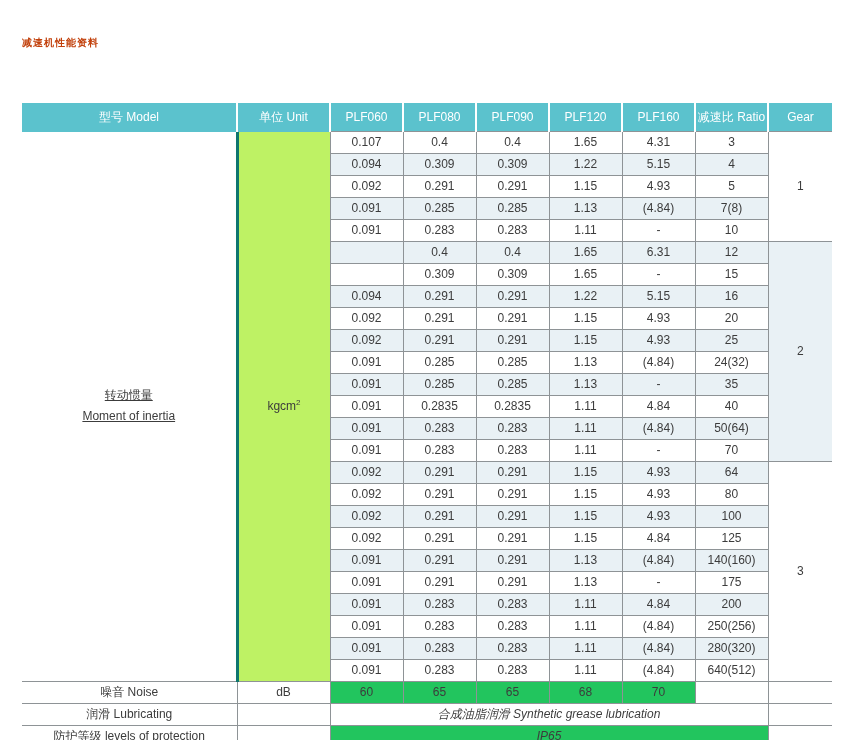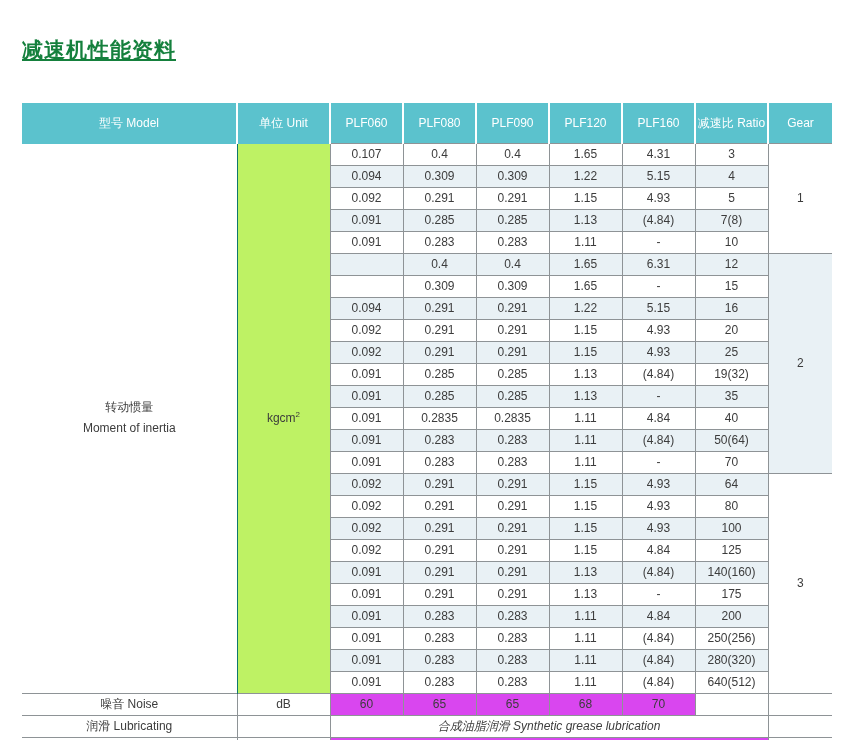--- a/index.html
+++ b/index.html
@@ -1,41 +1,41 @@
 <!DOCTYPE html>
 <html><head>
 <meta charset="utf-8">
 <style>
   html,body{margin:0;padding:0;background:#ffffff;}
   .page{position:relative;width:847px;height:740px;background:#ffffff;
         font-family:"Liberation Sans","DejaVu Sans",sans-serif;color:#3c3c3c;overflow:hidden;}
   .titles{position:absolute;left:22px;top:36px;}
-  .title-zh{font-size:21px;font-weight:bold;color:#15803d;letter-spacing:1px;text-decoration:underline;}
+  .title-zh{font-size:10px;font-weight:bold;color:#c2410c;letter-spacing:1px;}
   .title-en{font-size:13.5px;color:#2e2e2e;margin-top:5px;}
   table.perf{position:absolute;left:22px;top:103px;width:810px;border-collapse:collapse;table-layout:fixed;}
   table.perf th,table.perf td{padding:0;margin:0;font-size:12px;text-align:center;height:21px;
         line-height:21px;overflow:hidden;white-space:nowrap;}
-  table.perf th{background:#5bc2cd;color:#ffffff;font-weight:normal;height:40px;line-height:26px;
+  table.perf th{background:#5bc2cd;color:#ffffff;font-weight:normal;height:28px;line-height:26px;
         border-left:2px solid #ffffff;}
   table.perf th:first-child{border-left:none;}
   td.v{border:1px solid #8e9396;}
   tr.alt td.v{background:#e9f1f5;}
-  td.model-cell{border-right:1px solid #0f766e;text-align:left;vertical-align:middle;
-        padding-left:14px;line-height:19px;font-size:12.5px;background:#ffffff;white-space:normal;}
+  td.model-cell{border-right:3px solid #0f766e;text-align:left;vertical-align:middle;
+        padding-left:14px;line-height:19px;font-size:12.5px;background:#ffffff;white-space:normal;text-decoration:underline;}
   td.unit-cell{border-right:1px solid #8e9396;vertical-align:middle;font-size:12.5px;background:#bef264;}
   td.unit-cell sup{font-size:8px;line-height:0;}
   td.stage-cell{border:1px solid #8e9396;border-right:none;vertical-align:middle;background:#ffffff;}
   td.stage-cell.s2{background:#e9f1f5;}
   tr.brow td{border-top:1px solid #8e9396;}
   tr.brow.last td{border-bottom:1px solid #8e9396;}
   td.blabel{text-align:left;padding-left:14px;border-right:1px solid #8e9396;font-size:12.5px;}
   td.bunit{border-right:1px solid #8e9396;}
   td.bmerge{border-left:1px solid #8e9396;border-right:1px solid #8e9396;font-style:italic;}
   td.bstage{border-left:1px solid #8e9396;}
-  .tint{background:#d946ef;}
+  .tint{background:#22c55e;}
 </style>
 </head>
 <body>
 
 <div class="page">
   <div class="titles">
     <div class="title-zh">减速机性能资料</div>
   </div>
 
   <table class="perf">
@@ -150,21 +150,21 @@
           <td class="v">1.15</td>
           <td class="v">4.93</td>
           <td class="v">25</td>
         </tr>
     <tr>
           <td class="v">0.091</td>
           <td class="v">0.285</td>
           <td class="v">0.285</td>
           <td class="v">1.13</td>
           <td class="v">(4.84)</td>
-          <td class="v">19(32)</td>
+          <td class="v">24(32)</td>
         </tr>
     <tr class="alt">
           <td class="v">0.091</td>
           <td class="v">0.285</td>
           <td class="v">0.285</td>
           <td class="v">1.13</td>
           <td class="v">-</td>
           <td class="v">35</td>
         </tr>
     <tr>

